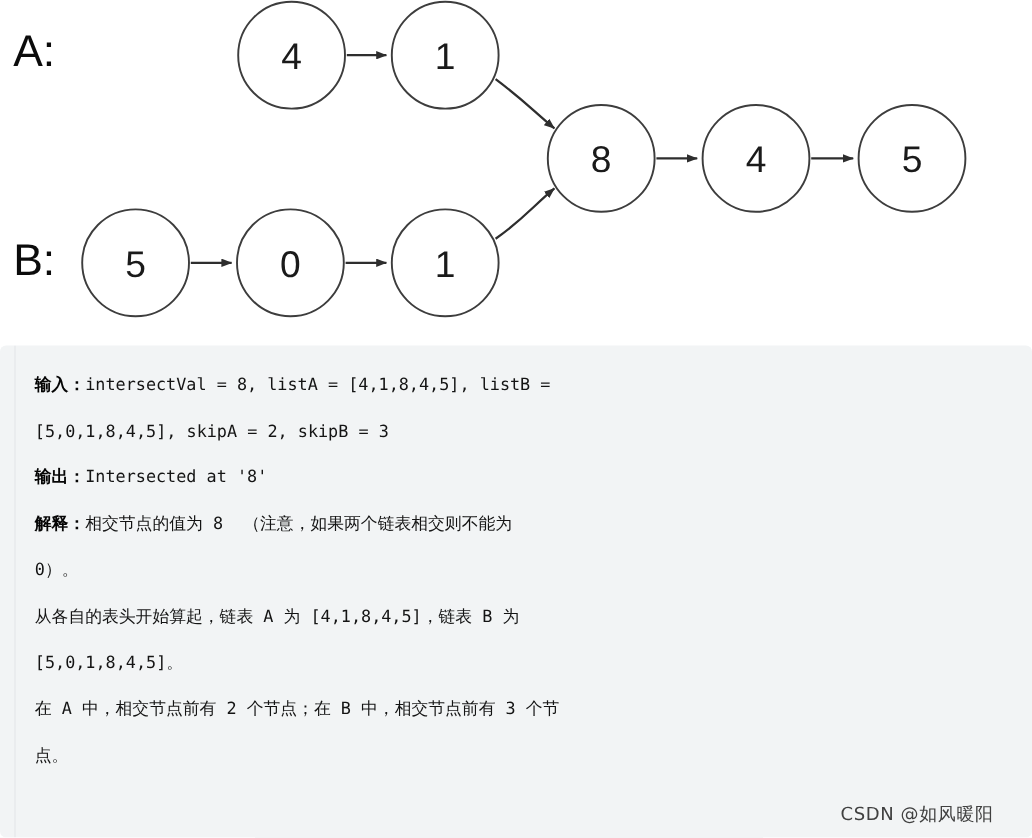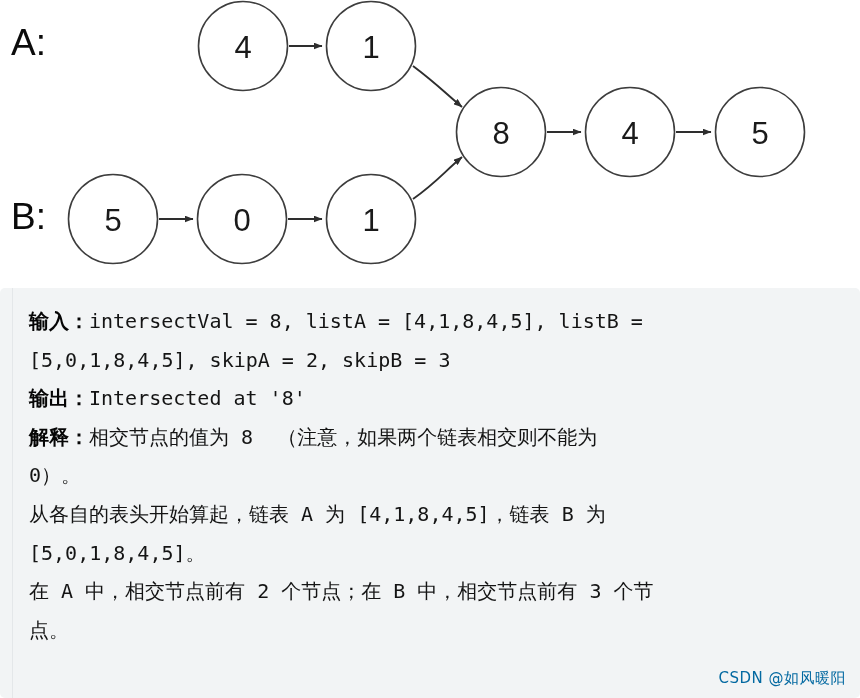--- a/index.html
+++ b/index.html
@@ -81,45 +81,45 @@
     left:12px;top:0px;
     width:1px;height:410px;
     background:#e4e7e9;
   }
   #card-body{
     position:absolute;
     left:29px;
     top:14px;
     right:10px;
     font-family:"DejaVu Sans Mono", monospace;
-    font-size:20px;
+    font-size:14px;
     line-height:38.6px;
     color:#141414;
     letter-spacing:0px;
     white-space:pre-wrap;
     word-break:break-all;
   }
   .tline{
     display:block;
     white-space:pre;
   }
   .lbl{
     font-family:"DejaVu Sans", sans-serif;
     font-weight:700;
     color:#050505;
   }
 
   
   #watermark{
     position:absolute;
-    right:14px;
+    right:32px;
     bottom:10px;
     font-family:"DejaVu Sans", sans-serif;
     font-size:15px;
-    color:#0369a1;
+    color:#404040;
     letter-spacing:0.5px;
     user-select:none;
     white-space:nowrap;
   }
 </style>
 </head>
 <body>
 
 <div id="page">
 

